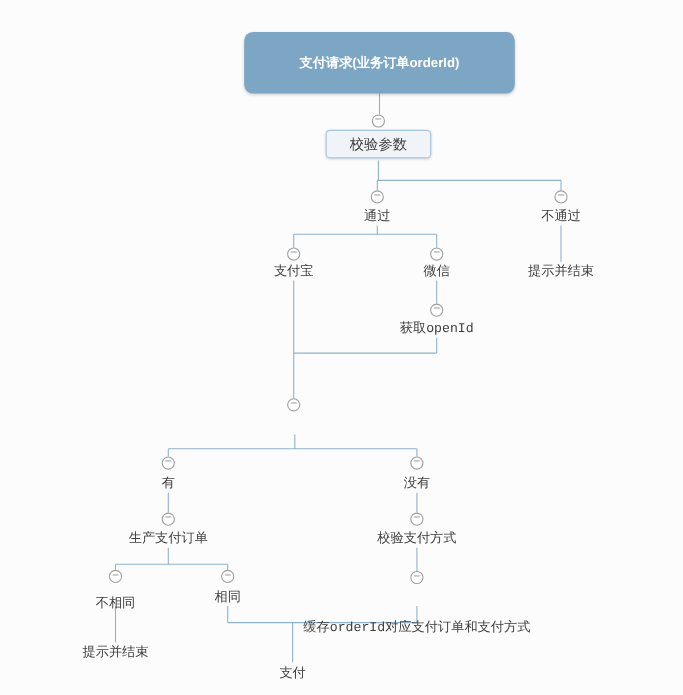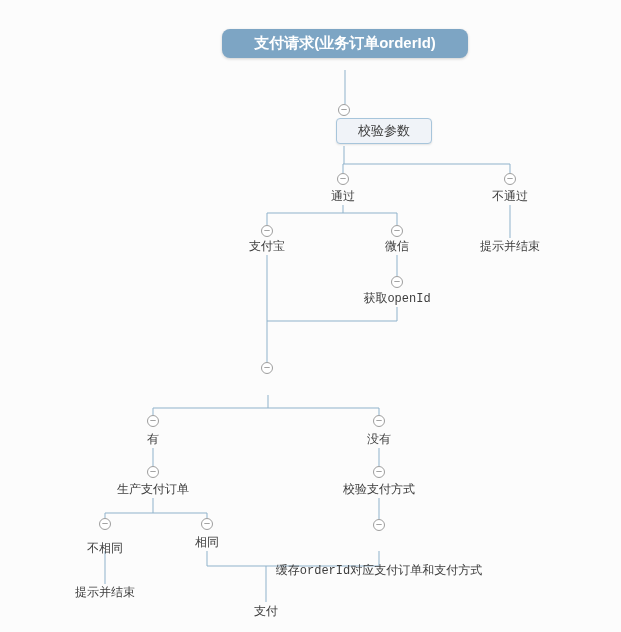--- a/index.html
+++ b/index.html
@@ -10,41 +10,40 @@
   .canvas{
     position:relative;
     width:621px;height:632px;
     background:var(--canvas-bg,#fcfcfc);
     overflow:hidden;
   }
   .wires{position:absolute;left:0;top:0;width:621px;height:632px;}
   .wires path{stroke:var(--line,#8fb2cb);stroke-width:1;fill:none;}
 
   .root-node{
-    position:absolute;left:222px;top:29px;width:246px;height:29px;
+    position:absolute;left:222px;top:29px;width:246px;height:56px;
     background:var(--accent,#7da5c4);
     border-radius:8px;
     box-shadow:0 1px 3px rgba(0,0,0,.18);
     display:flex;align-items:center;justify-content:center;
     color:var(--root-text,#ffffff);
-    font-size:15px;font-weight:bold;
+    font-size:12px;font-weight:bold;
     white-space:nowrap;
   }
   .box-node{
     position:absolute;left:296px;top:118px;width:96px;height:26px;
     box-sizing:border-box;
     background:var(--box-bg,#f0f3f8);
     border:1px solid var(--box-border,#a7c5db);
     border-radius:4px;
     box-shadow:0 1px 2px rgba(0,0,0,.10);
     display:flex;align-items:center;justify-content:center;
     color:var(--label,#3d3d3d);
     font-size:13px;
     white-space:nowrap;
-    margin-left:40px;
   }
   .label{
     position:absolute;
     transform:translateX(-50%);
     color:var(--label,#3d3d3d);
     font-size:12px;line-height:16px;
     white-space:nowrap;
     text-align:center;
     font-family:Liberation Mono, monospace;
   }

